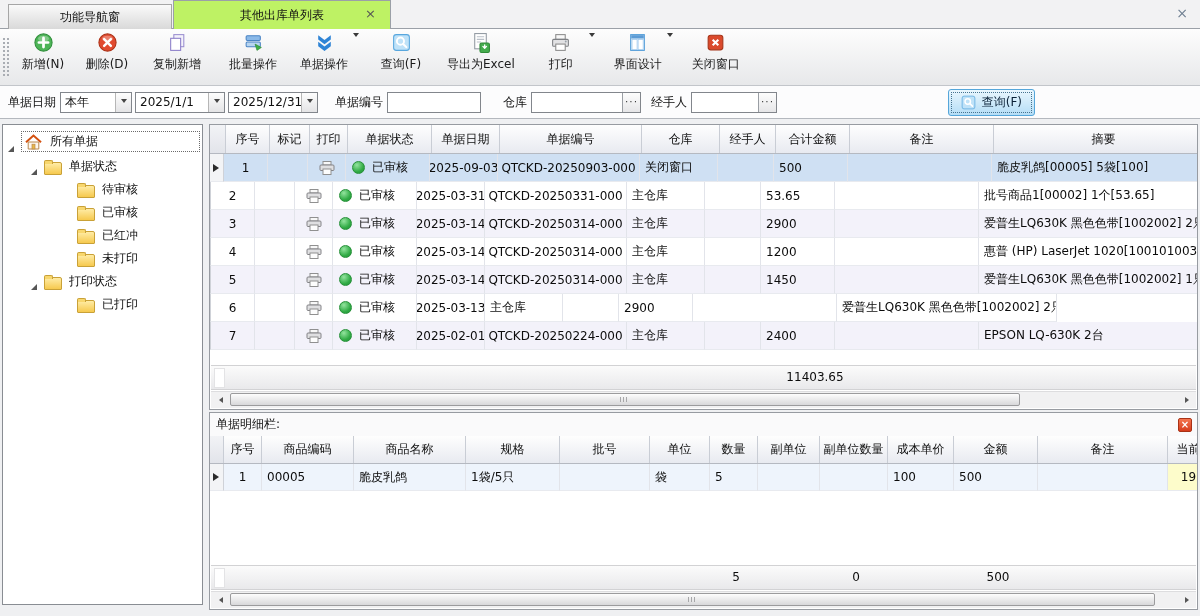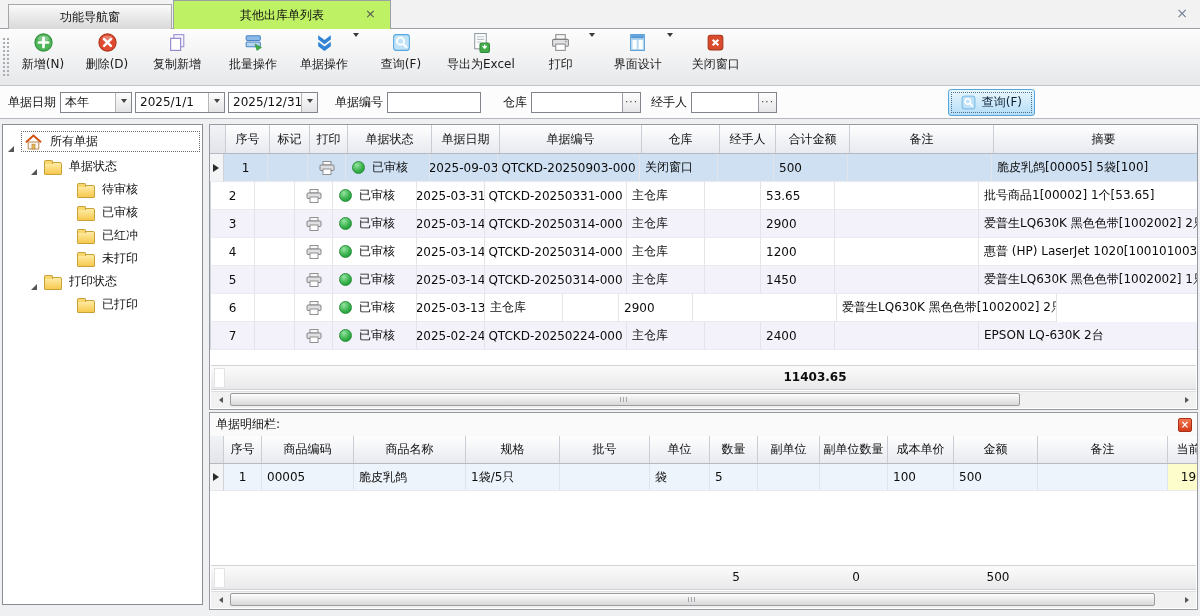--- a/index.html
+++ b/index.html
@@ -483,32 +483,32 @@
             <svg width="16" height="14" viewBox="0 0 16 14">
               <rect x="4" y="0.5" width="8" height="3.5" fill="#f8f8f8" stroke="#909090"></rect>
               <rect x="1" y="4" width="14" height="5.5" rx="1" fill="#dfdfe1" stroke="#838387"></rect>
               <rect x="4" y="8" width="8" height="5.5" fill="#fdfdfd" stroke="#909090"></rect>
             </svg>
           </div>
           <div class="c" style="width:84px;padding-left:2px">
             <span class="gdot"></span>
             <span>已审核</span>
           </div>
-          <div class="c center" style="width:68px">2025-02-24</div>
+          <div class="c center" style="width:68px">2025-02-01</div>
           <div class="c center" style="width:142px">QTCKD-20250224-000</div>
           <div class="c" style="width:78px">主仓库</div>
           <div class="c" style="width:56px"></div>
           <div class="c" style="width:74px">2400</div>
           <div class="c" style="width:144px"></div>
           <div class="c" style="width:220px">EPSON LQ-630K 2台</div>
         </div>
       </div>
     <div class="sumrow">
       <span class="sumbox"></span>
-      <span class="sumval" style="left:567px;width:74px;font-weight:bold;">11403.65</span>
+      <span class="sumval" style="left:567px;width:74px;">11403.65</span>
     </div>
     <div class="hscroll">
       <span class="sarr l">
           <span class="atri-l"></span>
         </span>
       <span class="sthumb" style="left:19px;width:790px;"></span>
       <span class="sarr r">
           <span class="atri-r"></span>
         </span>
     </div>

